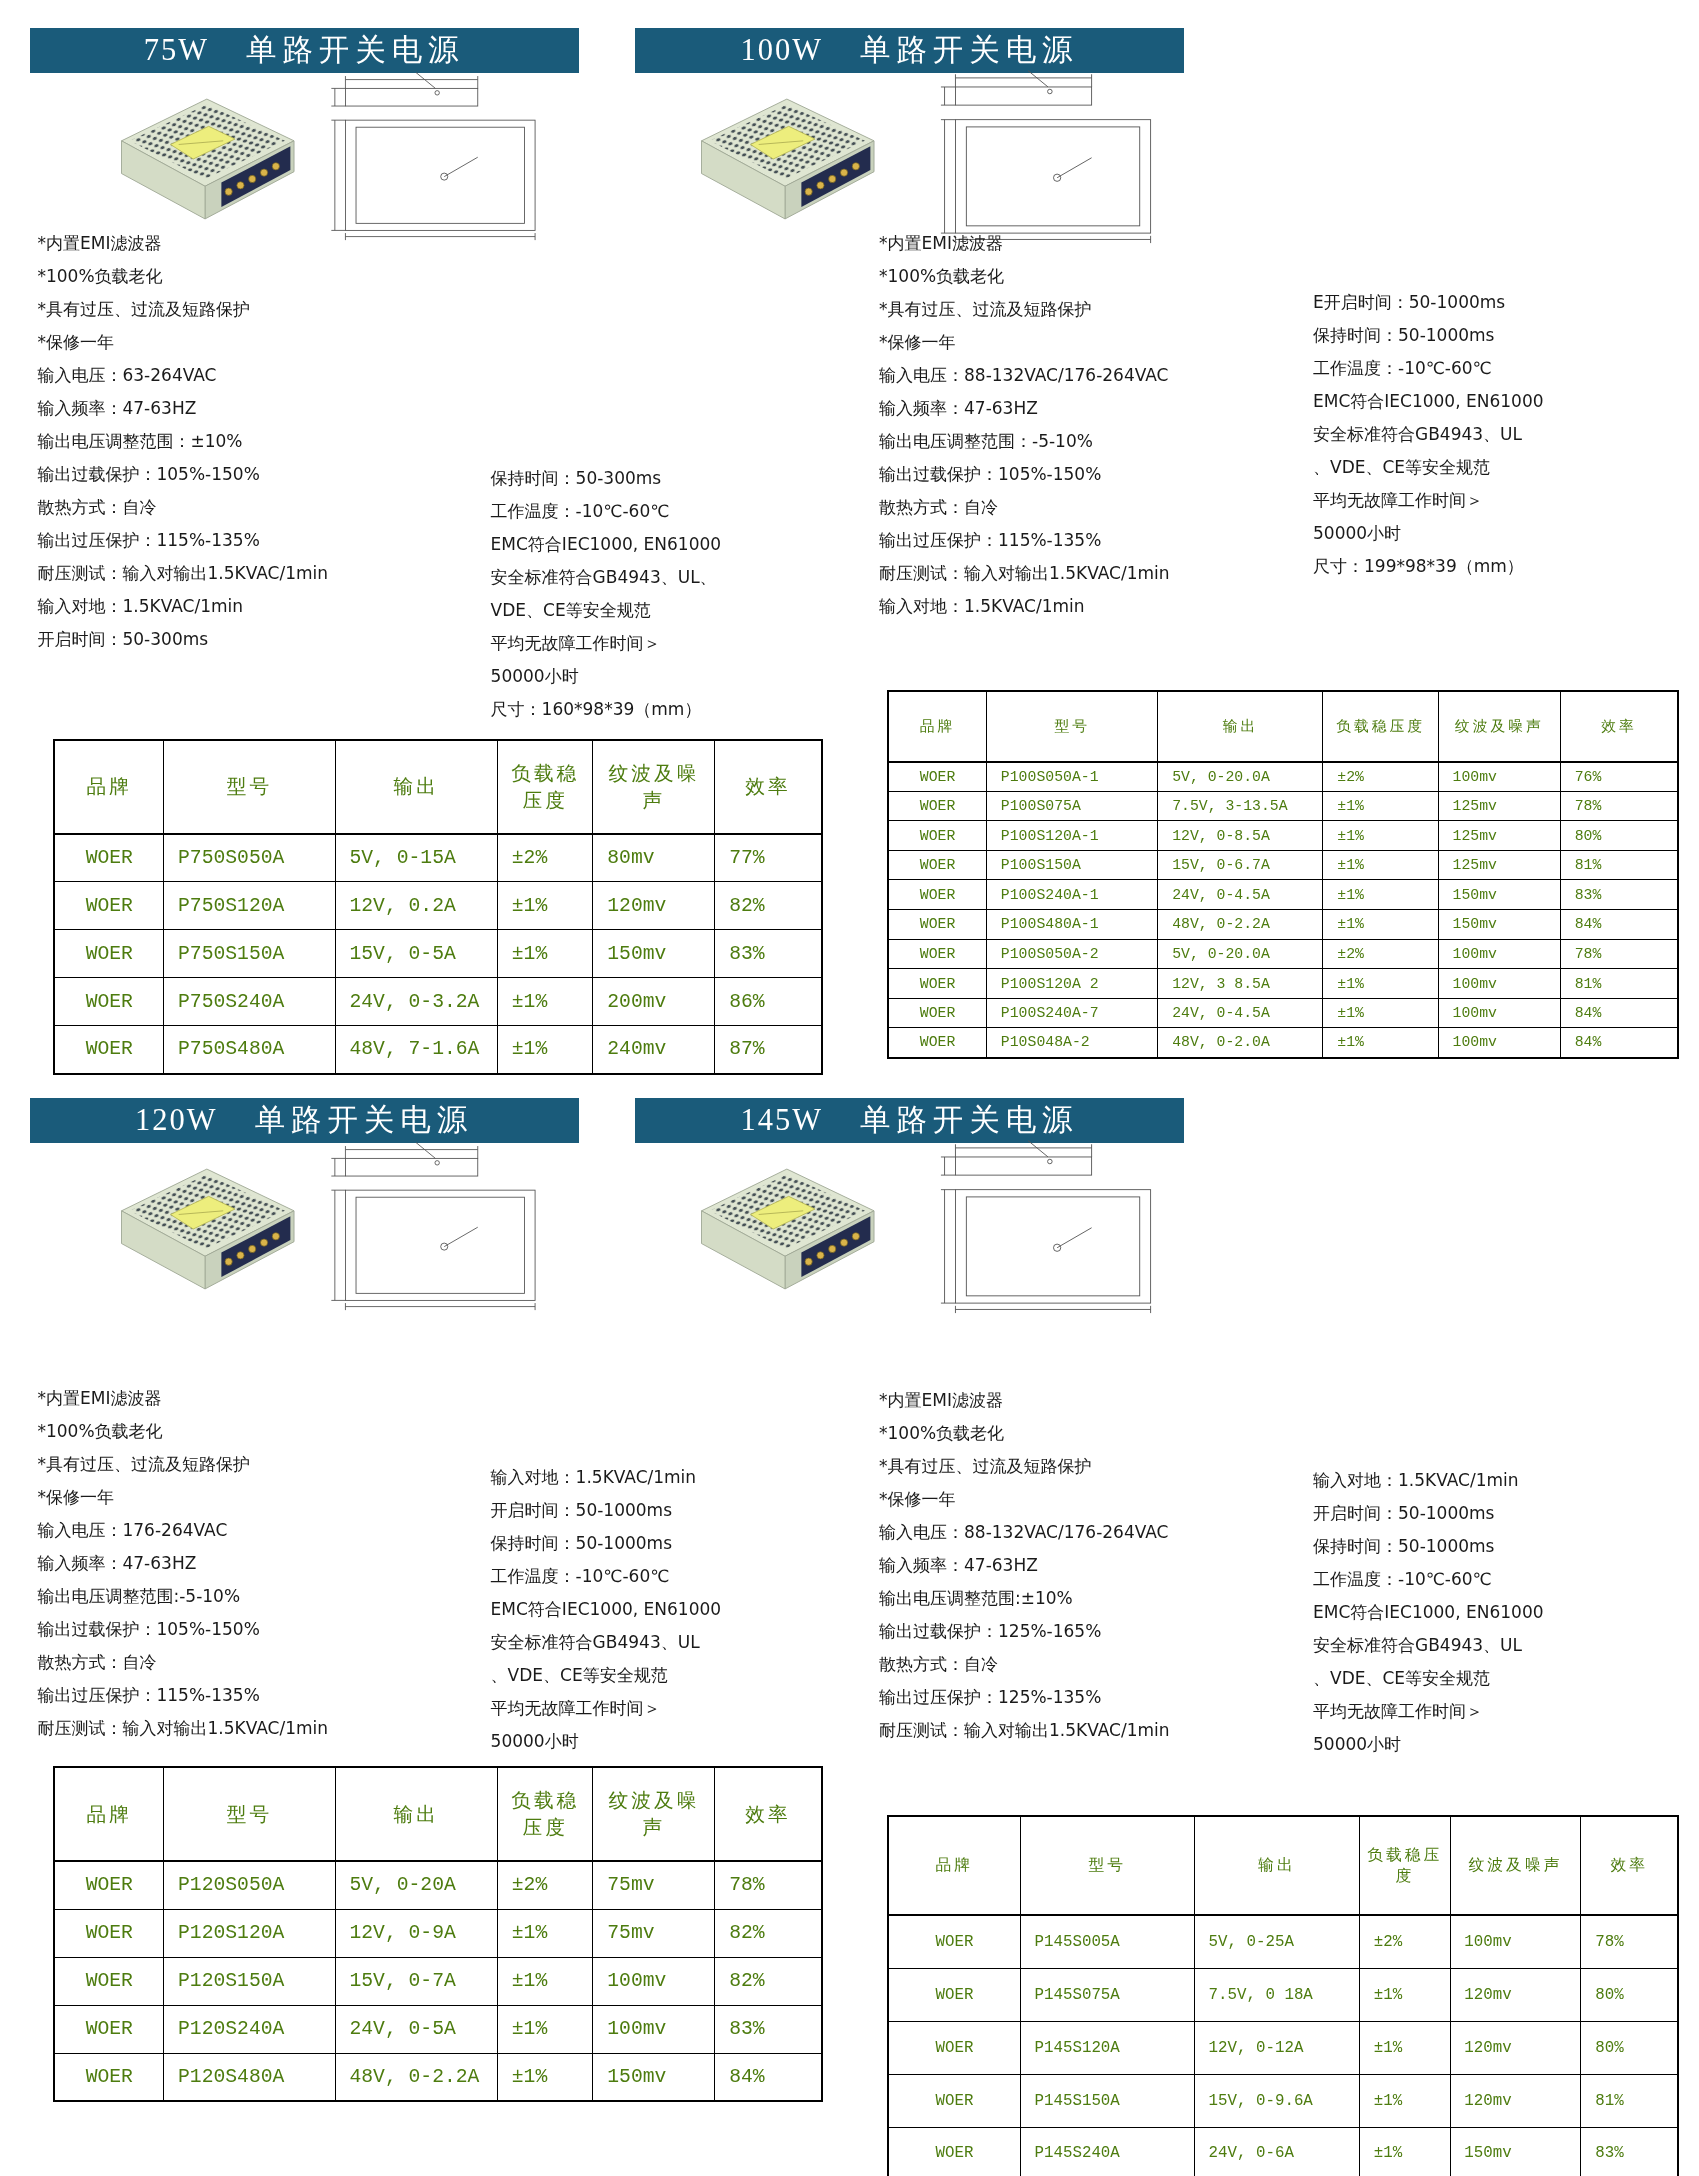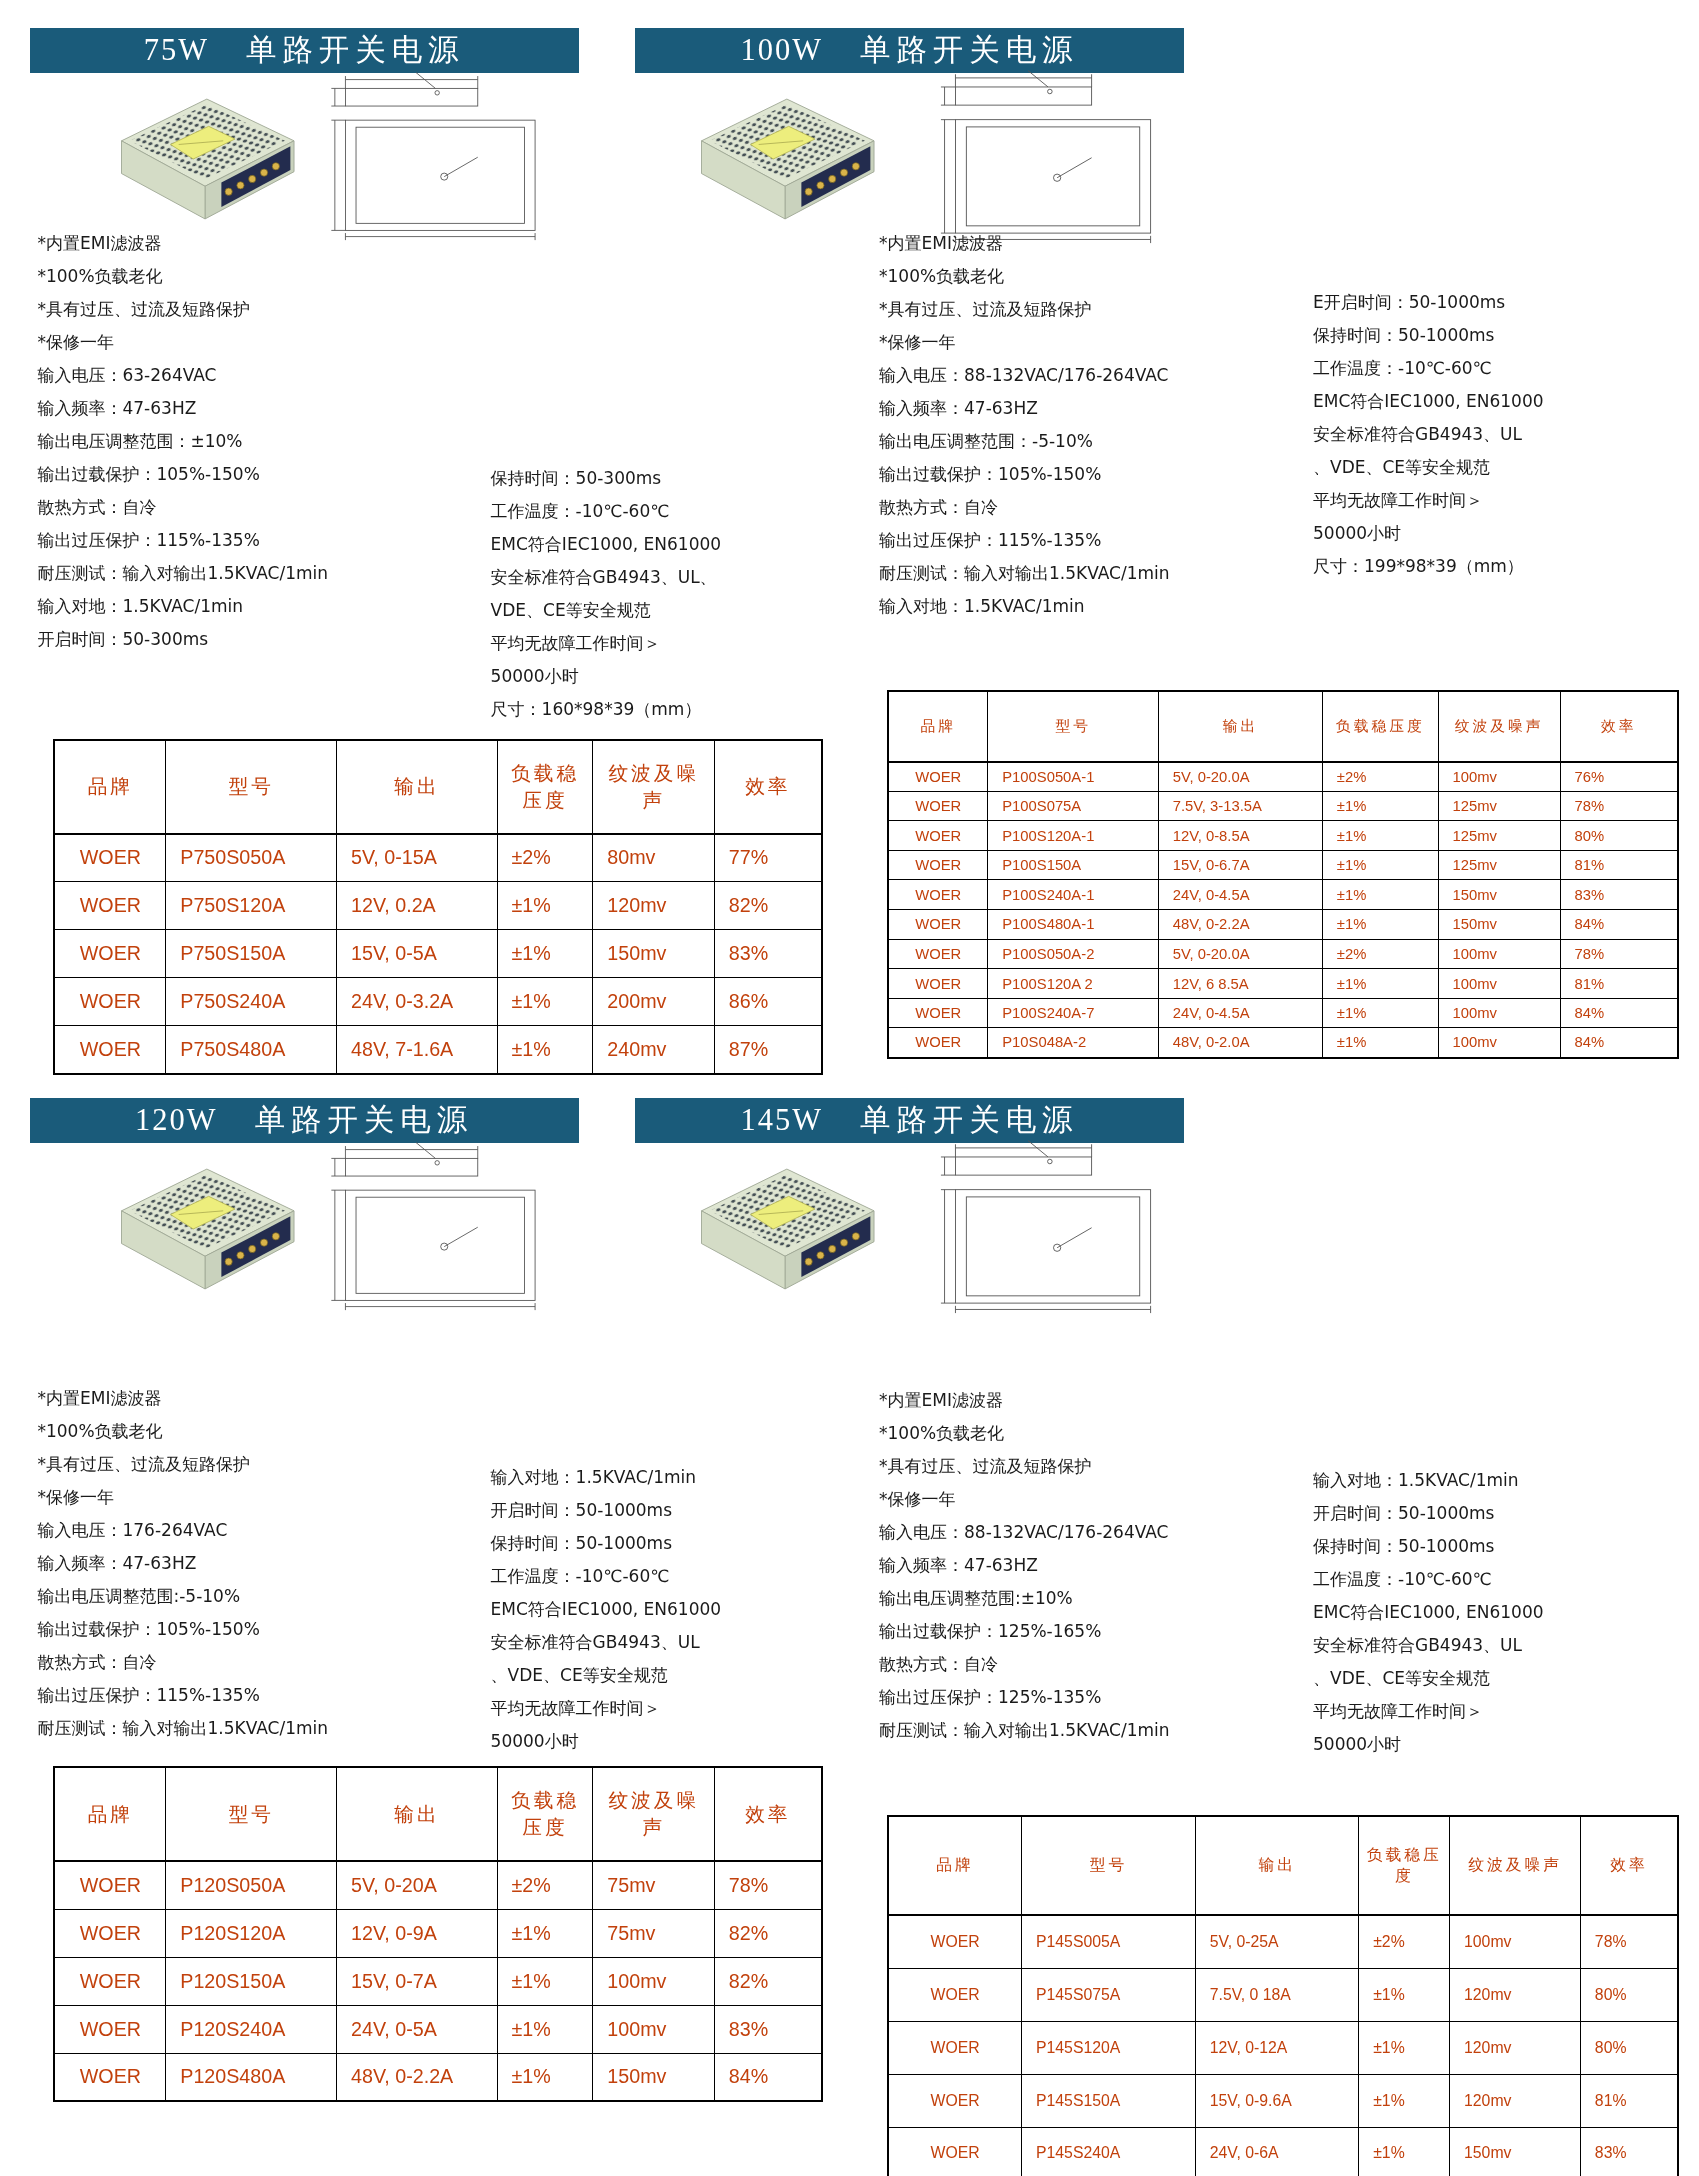--- a/index.html
+++ b/index.html
@@ -20,21 +20,21 @@
   .sec-left .photo{left:57px;top:57px;}
   .sec-left .draw{left:278px;top:41px;width:246px;height:172px;}
   .sec-right .photo{left:31.5px;top:57px;}
   .sec-right .draw{left:278px;top:39px;width:261px;height:177px;}
   
   .textcol{position:absolute;font-size:17px;line-height:33px;white-space:nowrap;color:#1a1a1a;}
   .spec-line{height:33px;}
   
   .tblwrap{position:absolute;}
   table.tbl{border-collapse:collapse;background:#fff;table-layout:fixed;
-            font-family:Liberation Sans, sans-serif;color:#c2410c;}
+            font-family:Liberation Mono, monospace;color:#4d7c0f;}
   table.tbl,table.tbl th,table.tbl td{border:1.6px solid #000;}
   table.tbl{border-width:2.5px;}
   table.tbl thead th{font-weight:normal;text-align:center;letter-spacing:3px;padding:2px 5.9px;}
   table.tbl thead tr{border-bottom:2px solid #000;}
   table.tbl td{padding:2px 3.9px 2px 13.8px;text-align:left;overflow:hidden;}
   table.tbl td:first-child{text-align:center;padding-left:4px;}
   
   .t-a{font-size:19.7px;}
   .t-a thead tr{height:94px;} .t-a tbody tr{height:48px;}
   .t-a th:nth-child(1),.t-a td:nth-child(1){width:108px;}
@@ -375,21 +375,21 @@
               <td>WOER</td>
               <td>P100S050A-2</td>
               <td>5V, 0-20.0A</td>
               <td>±2%</td>
               <td>100mv</td>
               <td>78%</td>
             </tr>
             <tr>
               <td>WOER</td>
               <td>P100S120A 2</td>
-              <td>12V, 6 8.5A</td>
+              <td>12V, 3 8.5A</td>
               <td>±1%</td>
               <td>100mv</td>
               <td>81%</td>
             </tr>
             <tr>
               <td>WOER</td>
               <td>P100S240A-7</td>
               <td>24V, 0-4.5A</td>
               <td>±1%</td>
               <td>100mv</td>

